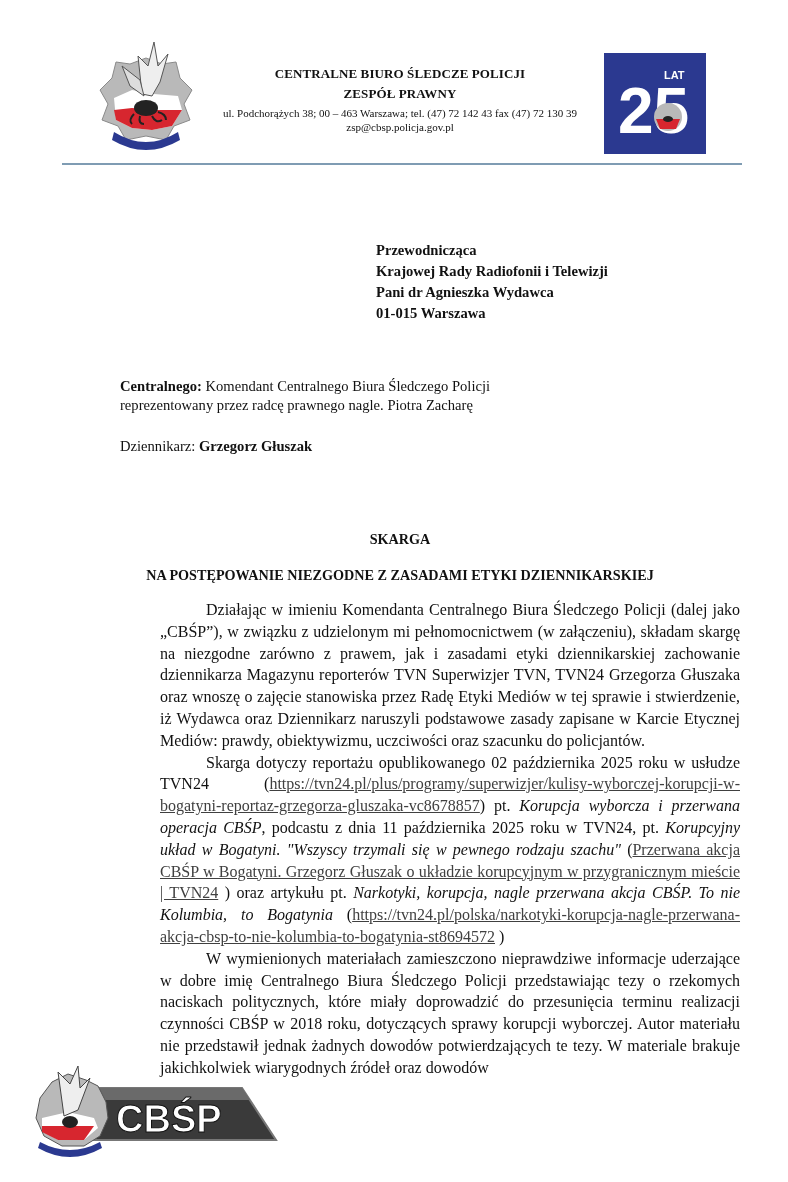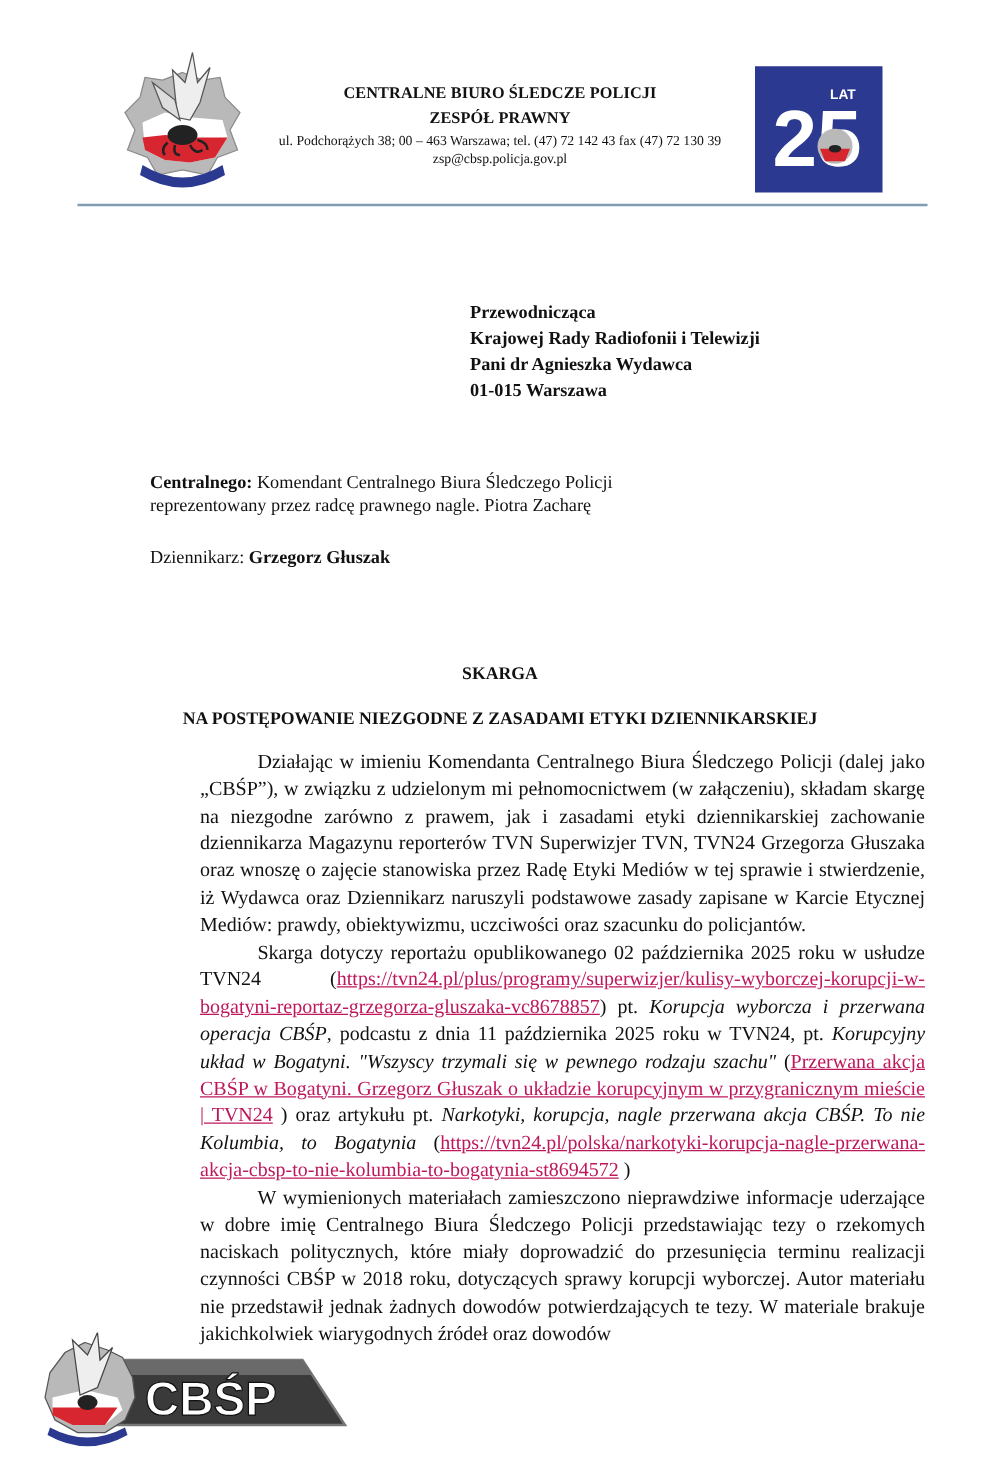--- a/index.html
+++ b/index.html
@@ -27,21 +27,21 @@
   #subject { top: 437px; }
 
   
   .doc-title { left: 80px; width: 640px; text-align: center; font-weight: bold; font-size: 14.2px; }
   #title-main { top: 531px; }
   #title-sub { top: 567px; }
 
   
   #body { left: 120px; top: 599px; width: 580px; font-size: 16px; line-height: 21.8px; text-align: justify; margin-left: 40px; }
   #body p { margin: 0; text-indent: 46px; }
-  a.link { color: #be185d; text-decoration: underline; }
+  a.link { color: #404040; text-decoration: underline; }
   .it { font-style: italic; }
   .b { font-weight: bold; }
 
   
   #footer-logo { left: 28px; top: 1066px; width: 250px; height: 100px; }
 </style>
 </head>
 <body>
 
 <div id="logo-left" class="abs">

